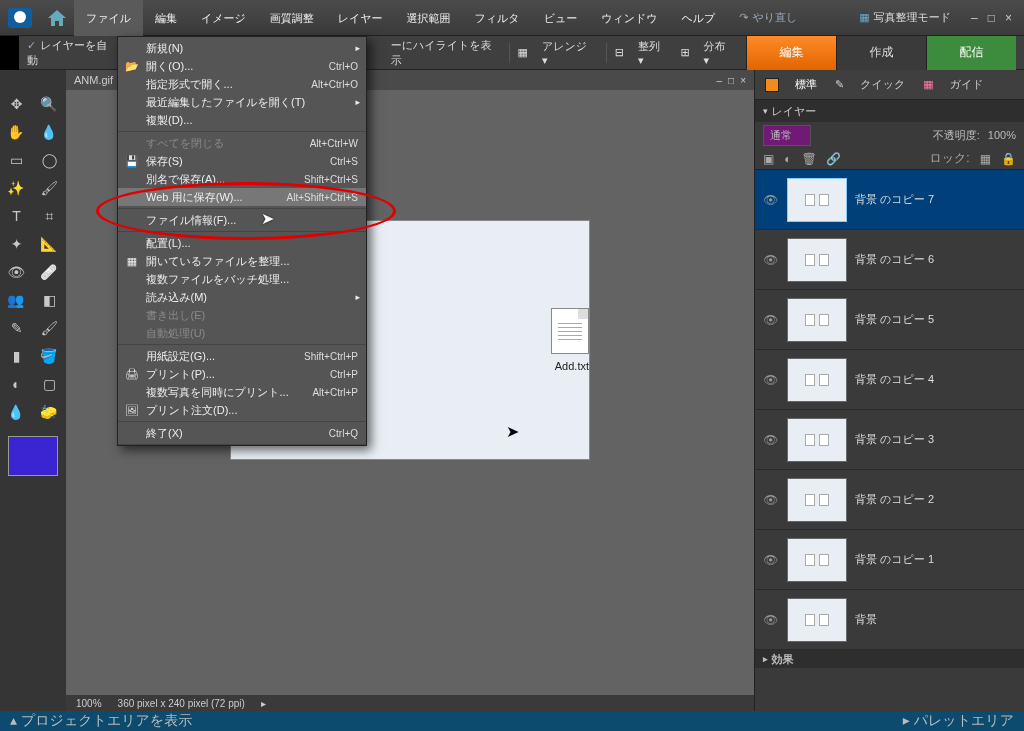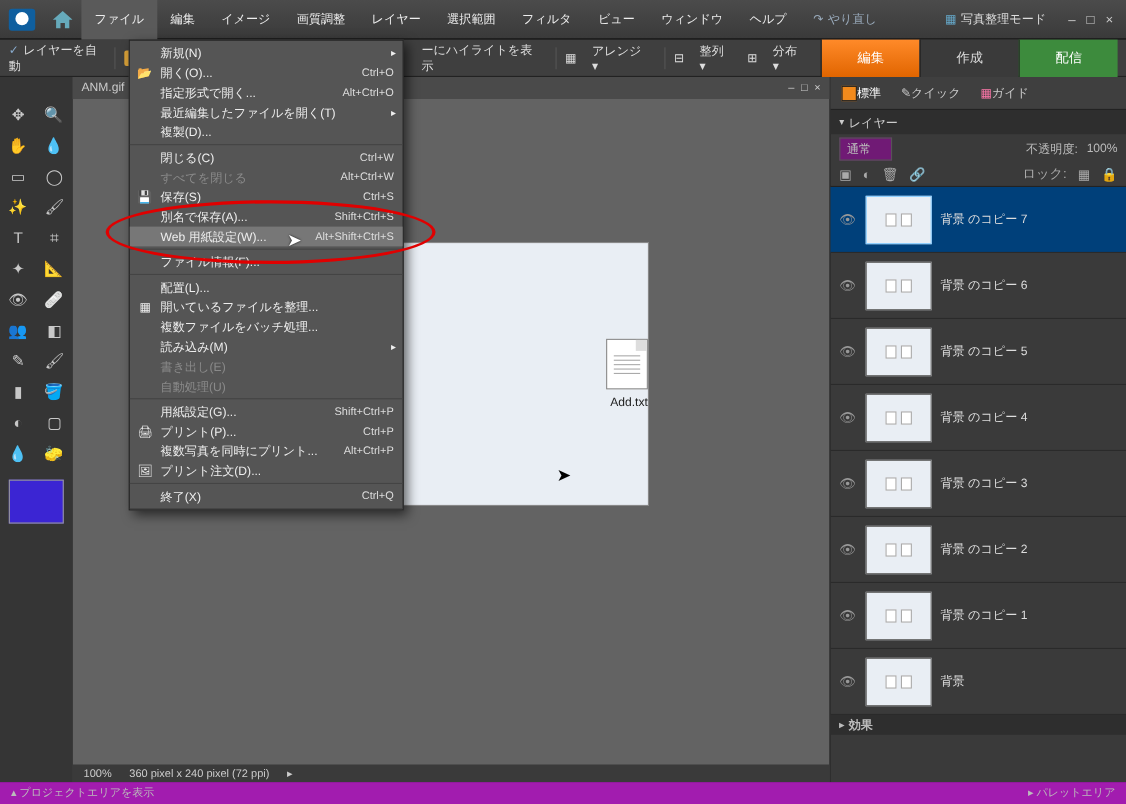--- a/index.html
+++ b/index.html
@@ -10,21 +10,21 @@
 .logo-camera { width:24px; height:20px; background:#0f5f9f; border-radius:3px; margin:0 8px; position:relative; }
 .logo-camera::before { content:""; position:absolute; top:3px; left:6px; width:12px; height:12px; background:#fff; border-radius:50%; }
 .home-icon { width:22px; height:20px; margin:0 6px; display:flex; align-items:center; justify-content:center; color:#77aadd; }
 .menubar .mitem { padding:0 12px; height:36px; line-height:36px; color:#eee; font-size:11px; cursor:pointer; }
 .menubar .mitem.active { background:#5a5a5a; }
 .redo { margin-left:12px; color:#9ab; font-size:11px; display:flex; align-items:center; gap:4px; }
 .photo-mode { margin-left:auto; display:flex; align-items:center; gap:4px; color:#ddd; font-size:11px; padding:0 8px; }
 .winbtns { display:flex; gap:10px; padding:0 12px; color:#ccc; font-size:12px; }
 
 
-.toolbar2 { height:34px; background:#3f3f3f; border-bottom:1px solid #222; display:flex; align-items:center; color:#ddd; font-size:11px; padding:0 8px; gap:8px; }
+.toolbar2 { height:34px; background:#3f3f3f; border-bottom:1px solid #222; display:flex; align-items:center; color:#ddd; font-size:11px; padding:0 8px; gap:8px;margin-left:19px; }
 .toolbar2 .chk::before { content:"✓"; color:#8ac; margin-right:4px; }
 .toolbar2 .sep { width:1px; height:20px; background:#555; }
 .toolbar2 .folder-ico { width:18px; height:14px; background:#d8a038; border-radius:2px; }
 .toolbar2 .tbtn { padding:0 6px; }
 
 .mode-tabs { margin-left:auto; display:flex; height:34px; }
 .mode-tabs div { width:90px; display:flex; align-items:center; justify-content:center; font-size:12px; border-left:1px solid #222; }
 .mode-tabs .edit { background:linear-gradient(#ff8a29,#e16500); color:#fff; }
 .mode-tabs .create { background:#3a3a3a; color:#ddd; }
 .mode-tabs .share { background:#3d8b3d; color:#fff; }
@@ -44,21 +44,21 @@
 .file-ico { width:38px; height:46px; background:#fff; border:1px solid #888; position:relative; }
 .file-ico::before { content:""; position:absolute; top:0; right:0; width:10px; height:10px; background:#ddd; }
 .file-ico .lines { position:absolute; top:14px; left:6px; right:6px; }
 .file-ico .lines div { height:1px; background:#aaa; margin-bottom:3px; }
 .file-lbl { font-size:11px; margin-top:6px; color:#222; }
 .status { height:16px; background:#3a3a3a; color:#ccc; font-size:10px; display:flex; align-items:center; gap:16px; padding:0 10px; }
 
 
 .panels { width:270px; background:#3a3a3a; border-left:1px solid #222; display:flex; flex-direction:column; }
 .panel-tabs { height:30px; display:flex; align-items:center; gap:18px; padding:0 10px; border-bottom:1px solid #222; background:#3f3f3f; }
-.panel-tabs .ptab { color:#ccc; font-size:11px; display:flex; align-items:center; gap:0; }
+.panel-tabs .ptab { color:#ccc; font-size:11px; display:flex; align-items:center; gap:16px; }
 .panel-tabs .ptab.active { color:#fff; }
 .accent-sq { width:14px; height:14px; background:#f28a1c; border:1px solid #222; }
 .layers-hdr { height:22px; background:#2e2e2e; color:#ccc; font-size:11px; display:flex; align-items:center; padding:0 8px; }
 .layers-hdr::before { content:"▾"; margin-right:4px; font-size:9px; }
 .blend-row { height:26px; display:flex; align-items:center; padding:0 8px; font-size:11px; color:#bbb; gap:8px; }
 .blend-row .sel { background:#701a75; padding:2px 18px 2px 6px; border:1px solid #555; }
 .icons-row { height:22px; display:flex; align-items:center; gap:10px; padding:0 8px; color:#aaa; font-size:12px; border-bottom:1px solid #222; }
 .layer { height:60px; display:flex; align-items:center; gap:8px; padding:0 8px; border-bottom:1px solid #2a2a2a; }
 .layer .eye { width:16px; color:#999; font-size:12px; }
 .layer .thumb { width:60px; height:44px; background:#e9eef4; border:1px solid #666; display:flex; align-items:center; justify-content:center; gap:4px; }
@@ -78,21 +78,21 @@
 .dropdown .di.dis { color:#8a8a8a; }
 .dropdown .di.hov { background:#777; }
 .dropdown .di .ico { position:absolute; left:6px; width:16px; text-align:center; font-size:11px; }
 
 
 .ellipse { position:absolute; left:96px; top:182px; width:300px; height:58px; border:3px solid #e00000; border-radius:50%; z-index:60; pointer-events:none; }
 
 .cursor { position:absolute; z-index:70; font-size:16px; color:#fff; text-shadow:0 0 2px #000; }
 
 
-.footer { position:absolute; bottom:0; left:0; right:0; height:20px; background:#a21caf; color:#bbb; font-size:10px; display:flex; align-items:center; padding:0 10px; }
+.footer { position:absolute; bottom:0; left:0; right:0; height:20px; background:#0c4a6e; color:#bbb; font-size:14px; display:flex; align-items:center; padding:0 10px; }
 .footer .right { margin-left:auto; }
 </style>
 </head>
 <body>
 
 <div class="menubar">
   <div class="logo-camera"></div>
   <div class="home-icon">
     <svg width="18" height="16" viewBox="0 0 18 16">
         <path fill="#6ab" d="M9 0l9 8h-3v8h-4v-5H7v5H3V8H0z"></path>
@@ -343,39 +343,35 @@
         <span class="sc">Alt+Ctrl+O</span>
       </div>
       <div class="di sub">
         <span>最近編集したファイルを開く(T)</span>
       </div>
       <div class="di">
         <span>複製(D)...</span>
       </div>
     </div>
     <div class="grp">
-      <div class="di">
-        <span>閉じる(C)</span>
-        <span class="sc">Ctrl+W</span>
-      </div>
       <div class="di dis">
         <span>すべてを閉じる</span>
         <span class="sc">Alt+Ctrl+W</span>
       </div>
       <div class="di">
         <span class="ico">💾</span>
         <span>保存(S)</span>
         <span class="sc">Ctrl+S</span>
       </div>
       <div class="di">
         <span>別名で保存(A)...</span>
         <span class="sc">Shift+Ctrl+S</span>
       </div>
       <div class="di hov">
-        <span>Web 用紙設定(W)...</span>
+        <span>Web 用に保存(W)...</span>
         <span class="sc">Alt+Shift+Ctrl+S</span>
       </div>
     </div>
     <div class="grp">
       <div class="di">
         <span>ファイル情報(F)...</span>
       </div>
     </div>
     <div class="grp">
       <div class="di">

